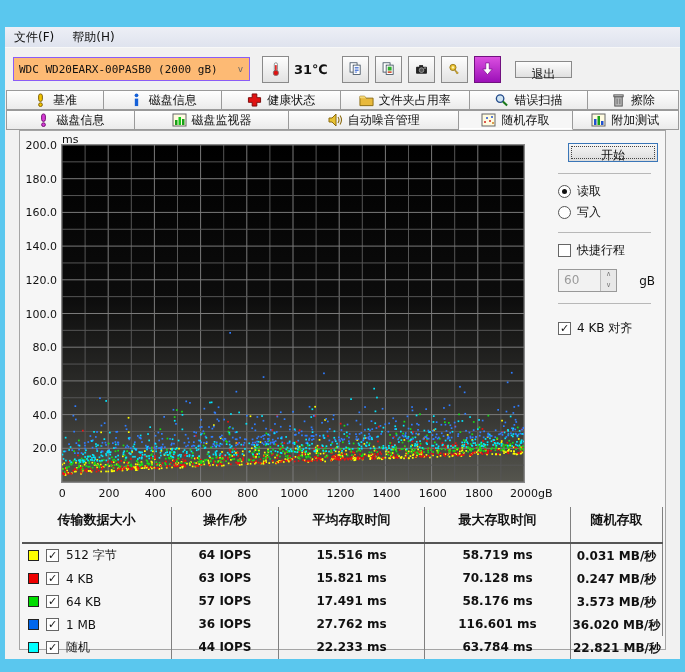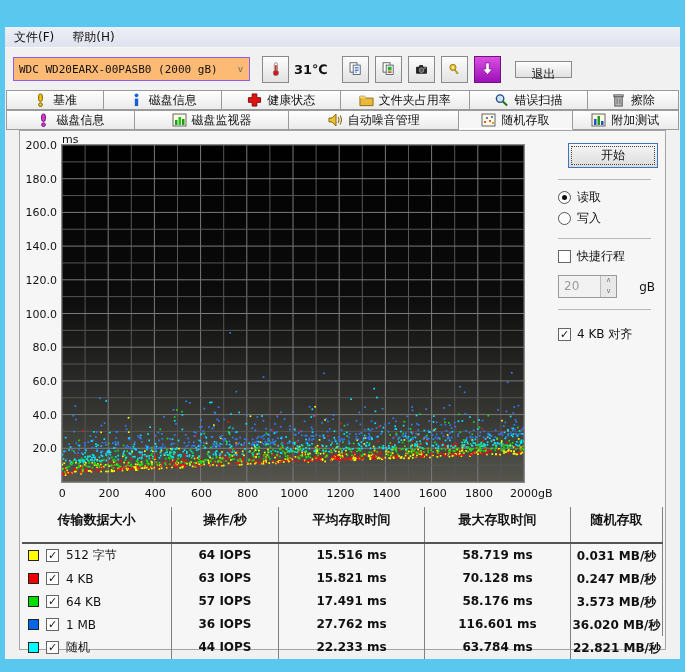--- a/index.html
+++ b/index.html
@@ -47,21 +47,21 @@
 
   
   .chart-wrap { position:absolute; left:0; top:0; width:522px; height:372px; }
   .ms-unit { position:absolute; left:42px; top:2px; font-size:11px; color:#111; }
   .ylab { position:absolute; width:34px; text-align:right; font-size:11px; color:#111; }
   .plot-frame { position:absolute; left:41px; top:13px; width:464px; height:339px; border:1px solid #888; background:#000; }
   .xlab { position:absolute; top:356px; font-size:11px; color:#111; white-space:nowrap; }
 
   
   .controls { position:absolute; left:522px; top:0; right:0; height:372px; padding:12px 10px 0 16px; font-size:12px; color:#111; }
-  .start-btn { display:block; width:90px; height:25px; margin-left:10px; background:linear-gradient(#f6f6f6,#dcdcdc); border:1px solid #3a76b8; outline:1px dotted #444; outline-offset:-4px; font-size:12px; color:#111; text-align:center; line-height:23px; }
+  .start-btn { display:block; width:90px; height:19px; margin-left:10px; background:linear-gradient(#f6f6f6,#dcdcdc); border:1px solid #3a76b8; outline:1px dotted #444; outline-offset:-4px; font-size:12px; color:#111; text-align:center; line-height:23px; }
   .csep { border:0; border-top:1px solid #b8b8b8; margin:11px 4px 9px 0; }
   .radio-row, .check-row { display:flex; align-items:center; gap:6px; margin:4px 0; }
   .radio { width:13px; height:13px; border:1px solid #555; border-radius:50%; background:#fff; position:relative; }
   .radio.sel::after { content:""; position:absolute; left:3px; top:3px; width:5px; height:5px; border-radius:50%; background:#111; }
   .cbox { width:13px; height:13px; border:1px solid #666; background:#fff; font-size:11px; line-height:11px; text-align:center; color:#111; font-weight:bold; }
   .spin-row { display:flex; align-items:center; margin-top:10px; }
   .spin-box { width:76px; height:23px; border:1px solid #999; background:#f2f2f2; display:flex; }
   .spin-val { flex:1; font-size:12px; color:#9a9a9a; padding:3px 0 0 5px; }
   .spin-btns { width:16px; display:flex; flex-direction:column; border-left:1px solid #bbb; }
   .spin-btns div { flex:1; font-size:7px; line-height:9px; text-align:center; color:#777; background:#e8e8e8; }
@@ -2447,21 +2447,21 @@
           <span class="radio"></span>
           <span>写入</span>
         </div>
         <hr class="csep">
         <div class="check-row">
           <span class="cbox"></span>
           <span>快捷行程</span>
         </div>
         <div class="spin-row">
           <div class="spin-box">
-            <span class="spin-val">20</span>
+            <span class="spin-val">60</span>
             <span class="spin-btns">
                 <div>∧</div>
                 <div>∨</div>
               </span>
           </div>
           <span class="spin-unit">gB</span>
         </div>
         <hr class="csep">
         <div class="check-row align-row">
           <span class="cbox" id="align-check">✓</span>

